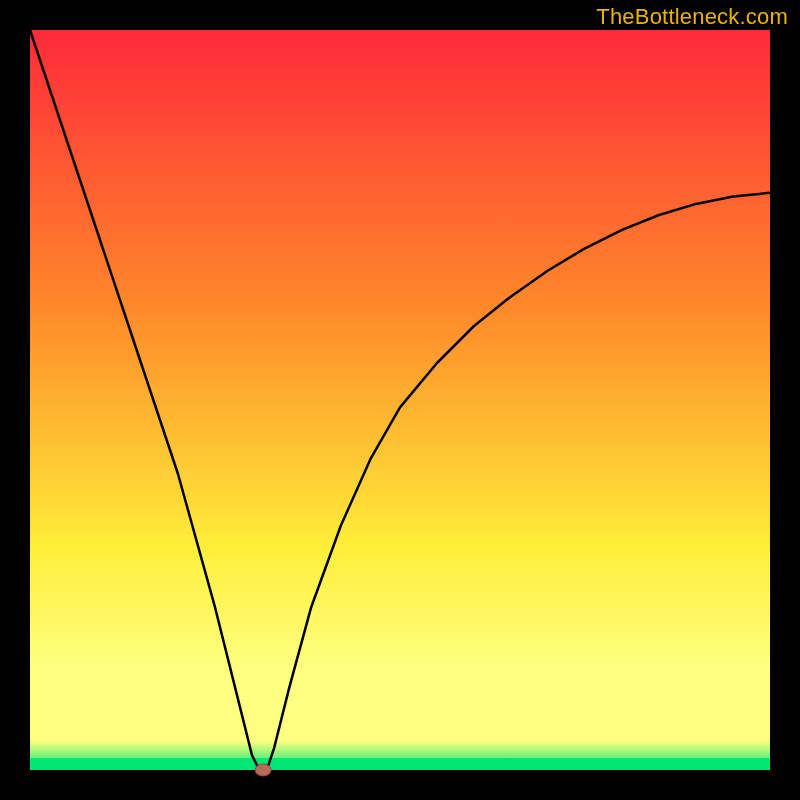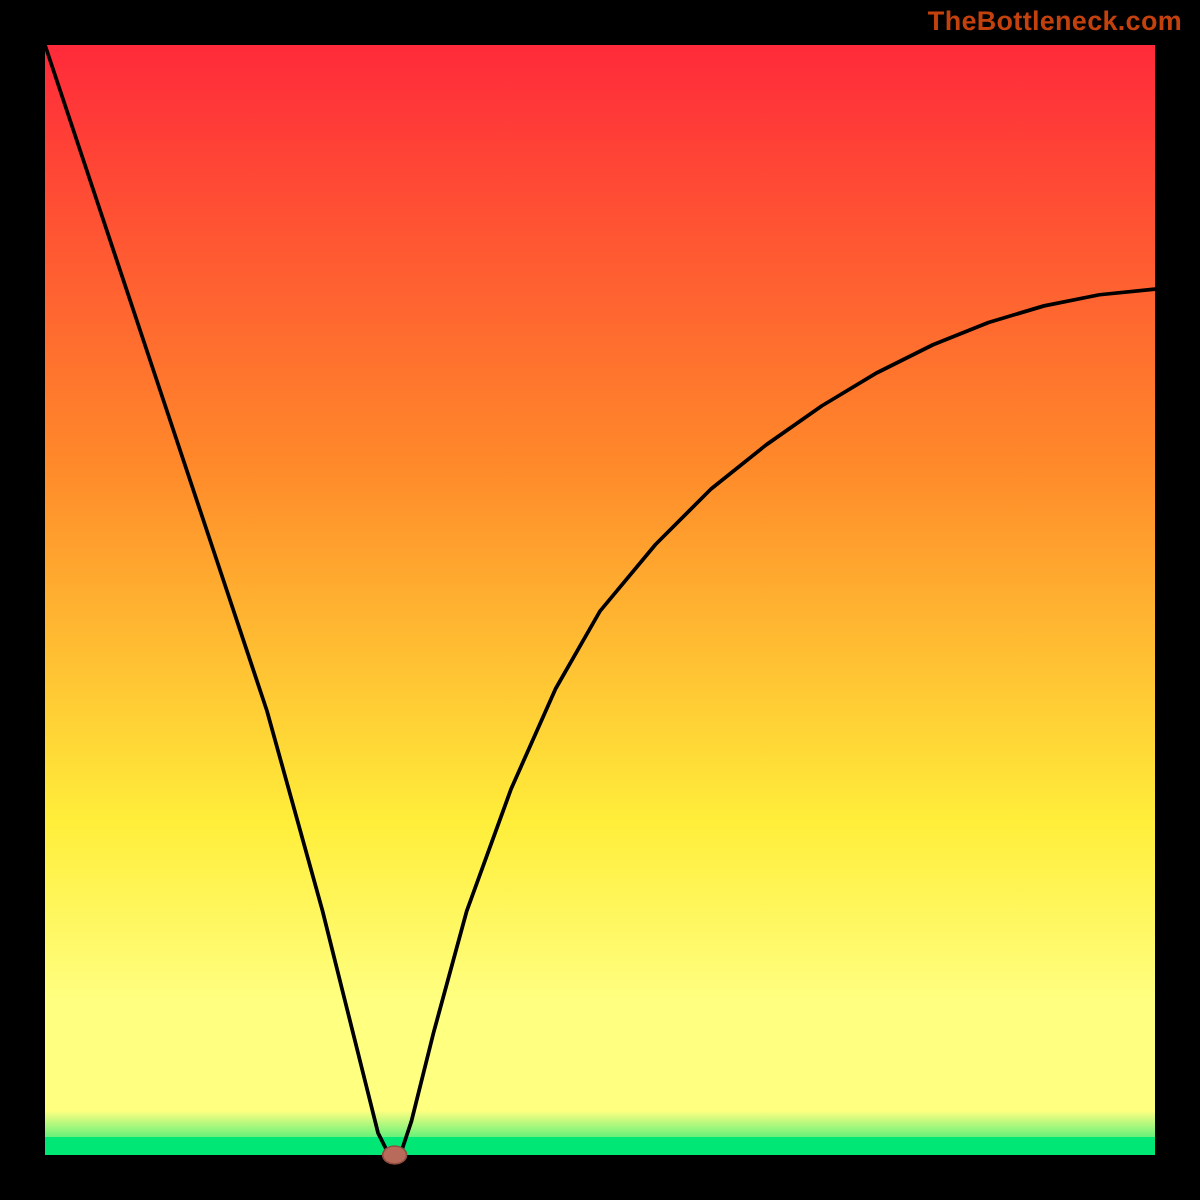--- a/index.html
+++ b/index.html
@@ -14,23 +14,23 @@
   .frame {
     position: relative;
     width: 800px;
     height: 800px;
     background: #000;
   }
   .watermark {
     position: absolute;
     top: 4px;
     right: 12px;
-    color: #c2410c;
-    font-size: 18px;
-    font-weight: 700;
+    color: #eab308;
+    font-size: 22px;
+    font-weight: 400;
     letter-spacing: 0.2px;
     z-index: 10;
     font-family: Arial, Helvetica, sans-serif;
   }
   svg.plot {
     position: absolute;
     left: 0;
     top: 0;
     width: 800px;
     height: 800px;

